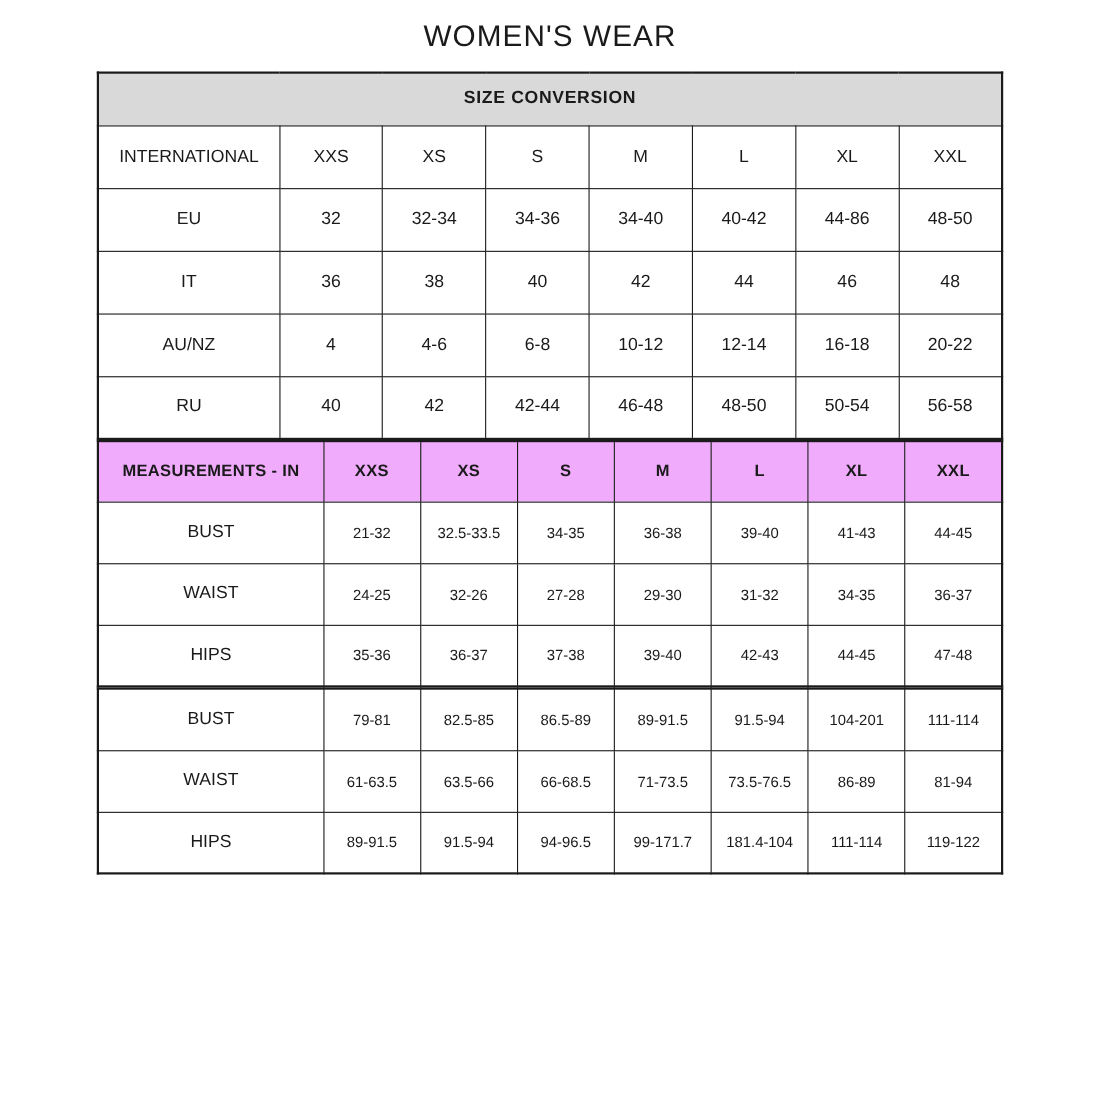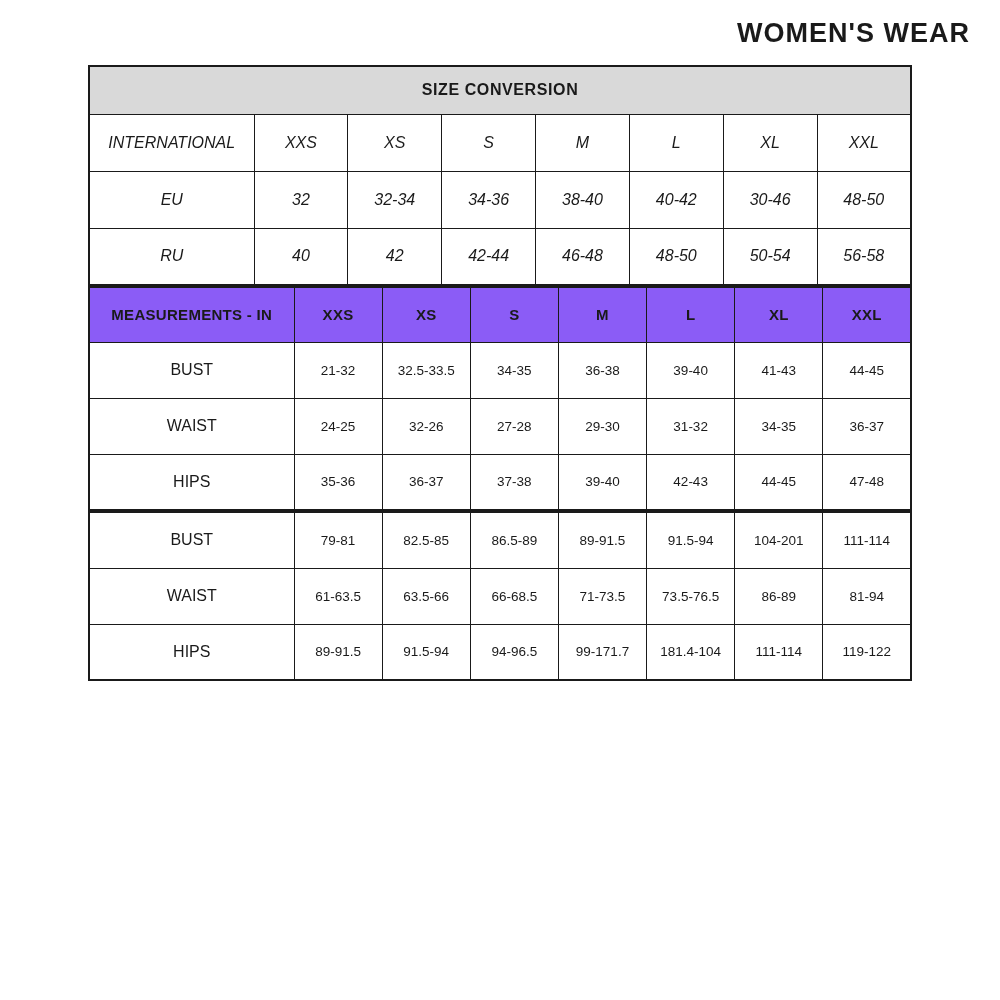--- a/index.html
+++ b/index.html
@@ -1,31 +1,31 @@
 <!DOCTYPE html>
 <html><head>
 <meta charset="utf-8">
 <style>
   * { margin:0; padding:0; box-sizing:border-box; }
   html,body { width:1000px; background:#ffffff; font-family:"Liberation Sans", sans-serif; color:#1a1a1a; }
   .page { width:1000px; min-height:1000px; padding:12px 30px 14px 30px; background:#fff; }
-  .page-title { text-align:right; font-size:27px; font-weight:700; letter-spacing:1px; padding:6px 0 16px 0; }
+  .page-title { text-align:center; font-size:27px; font-weight:400; letter-spacing:1px; padding:6px 0 16px 0; }
   table.tbl { width:824px; border-collapse:collapse; table-layout:fixed; margin:0 auto; border:2px solid #1a1a1a; }
   table.tbl td, table.tbl th { border:1.5px solid #1a1a1a; text-align:center; vertical-align:middle; font-weight:400; }
 
   
   .conversion { margin-bottom:10px; }
   .conversion .banner { height:48px; background:#d9d9d9; font-weight:700; font-size:16px; letter-spacing:0.6px; }
-  .conversion td { height:57px; font-size:16px;font-style:italic; }
+  .conversion td { height:57px; font-size:16px; }
   .conversion .col-label { width:165px; }
 
   
   .meas { margin-bottom:12px; }
   .meas .col-label { width:205px; }
-  .meas .head td { height:55px; background:#8b5cf6; font-weight:700; font-size:15px; letter-spacing:0.3px; }
+  .meas .head td { height:55px; background:#f0abfc; font-weight:700; font-size:15px; letter-spacing:0.3px; }
   .meas td { height:56px; font-size:13.5px; }
   .meas td.lbl { font-size:16px; }
 </style>
 </head>
 <body>
 
 <div class="page">
 
   <div class="page-title">WOMEN'S WEAR</div>
 
@@ -52,24 +52,44 @@
         <td>M</td>
         <td>L</td>
         <td>XL</td>
         <td>XXL</td>
       </tr>
       <tr>
         <td>EU</td>
         <td>32</td>
         <td>32-34</td>
         <td>34-36</td>
-        <td>38-40</td>
+        <td>34-40</td>
         <td>40-42</td>
-        <td>30-46</td>
+        <td>44-86</td>
         <td>48-50</td>
+      </tr>
+      <tr>
+        <td>IT</td>
+        <td>36</td>
+        <td>38</td>
+        <td>40</td>
+        <td>42</td>
+        <td>44</td>
+        <td>46</td>
+        <td>48</td>
+      </tr>
+      <tr>
+        <td>AU/NZ</td>
+        <td>4</td>
+        <td>4-6</td>
+        <td>6-8</td>
+        <td>10-12</td>
+        <td>12-14</td>
+        <td>16-18</td>
+        <td>20-22</td>
       </tr>
       <tr>
         <td>RU</td>
         <td>40</td>
         <td>42</td>
         <td>42-44</td>
         <td>46-48</td>
         <td>48-50</td>
         <td>50-54</td>
         <td>56-58</td>

